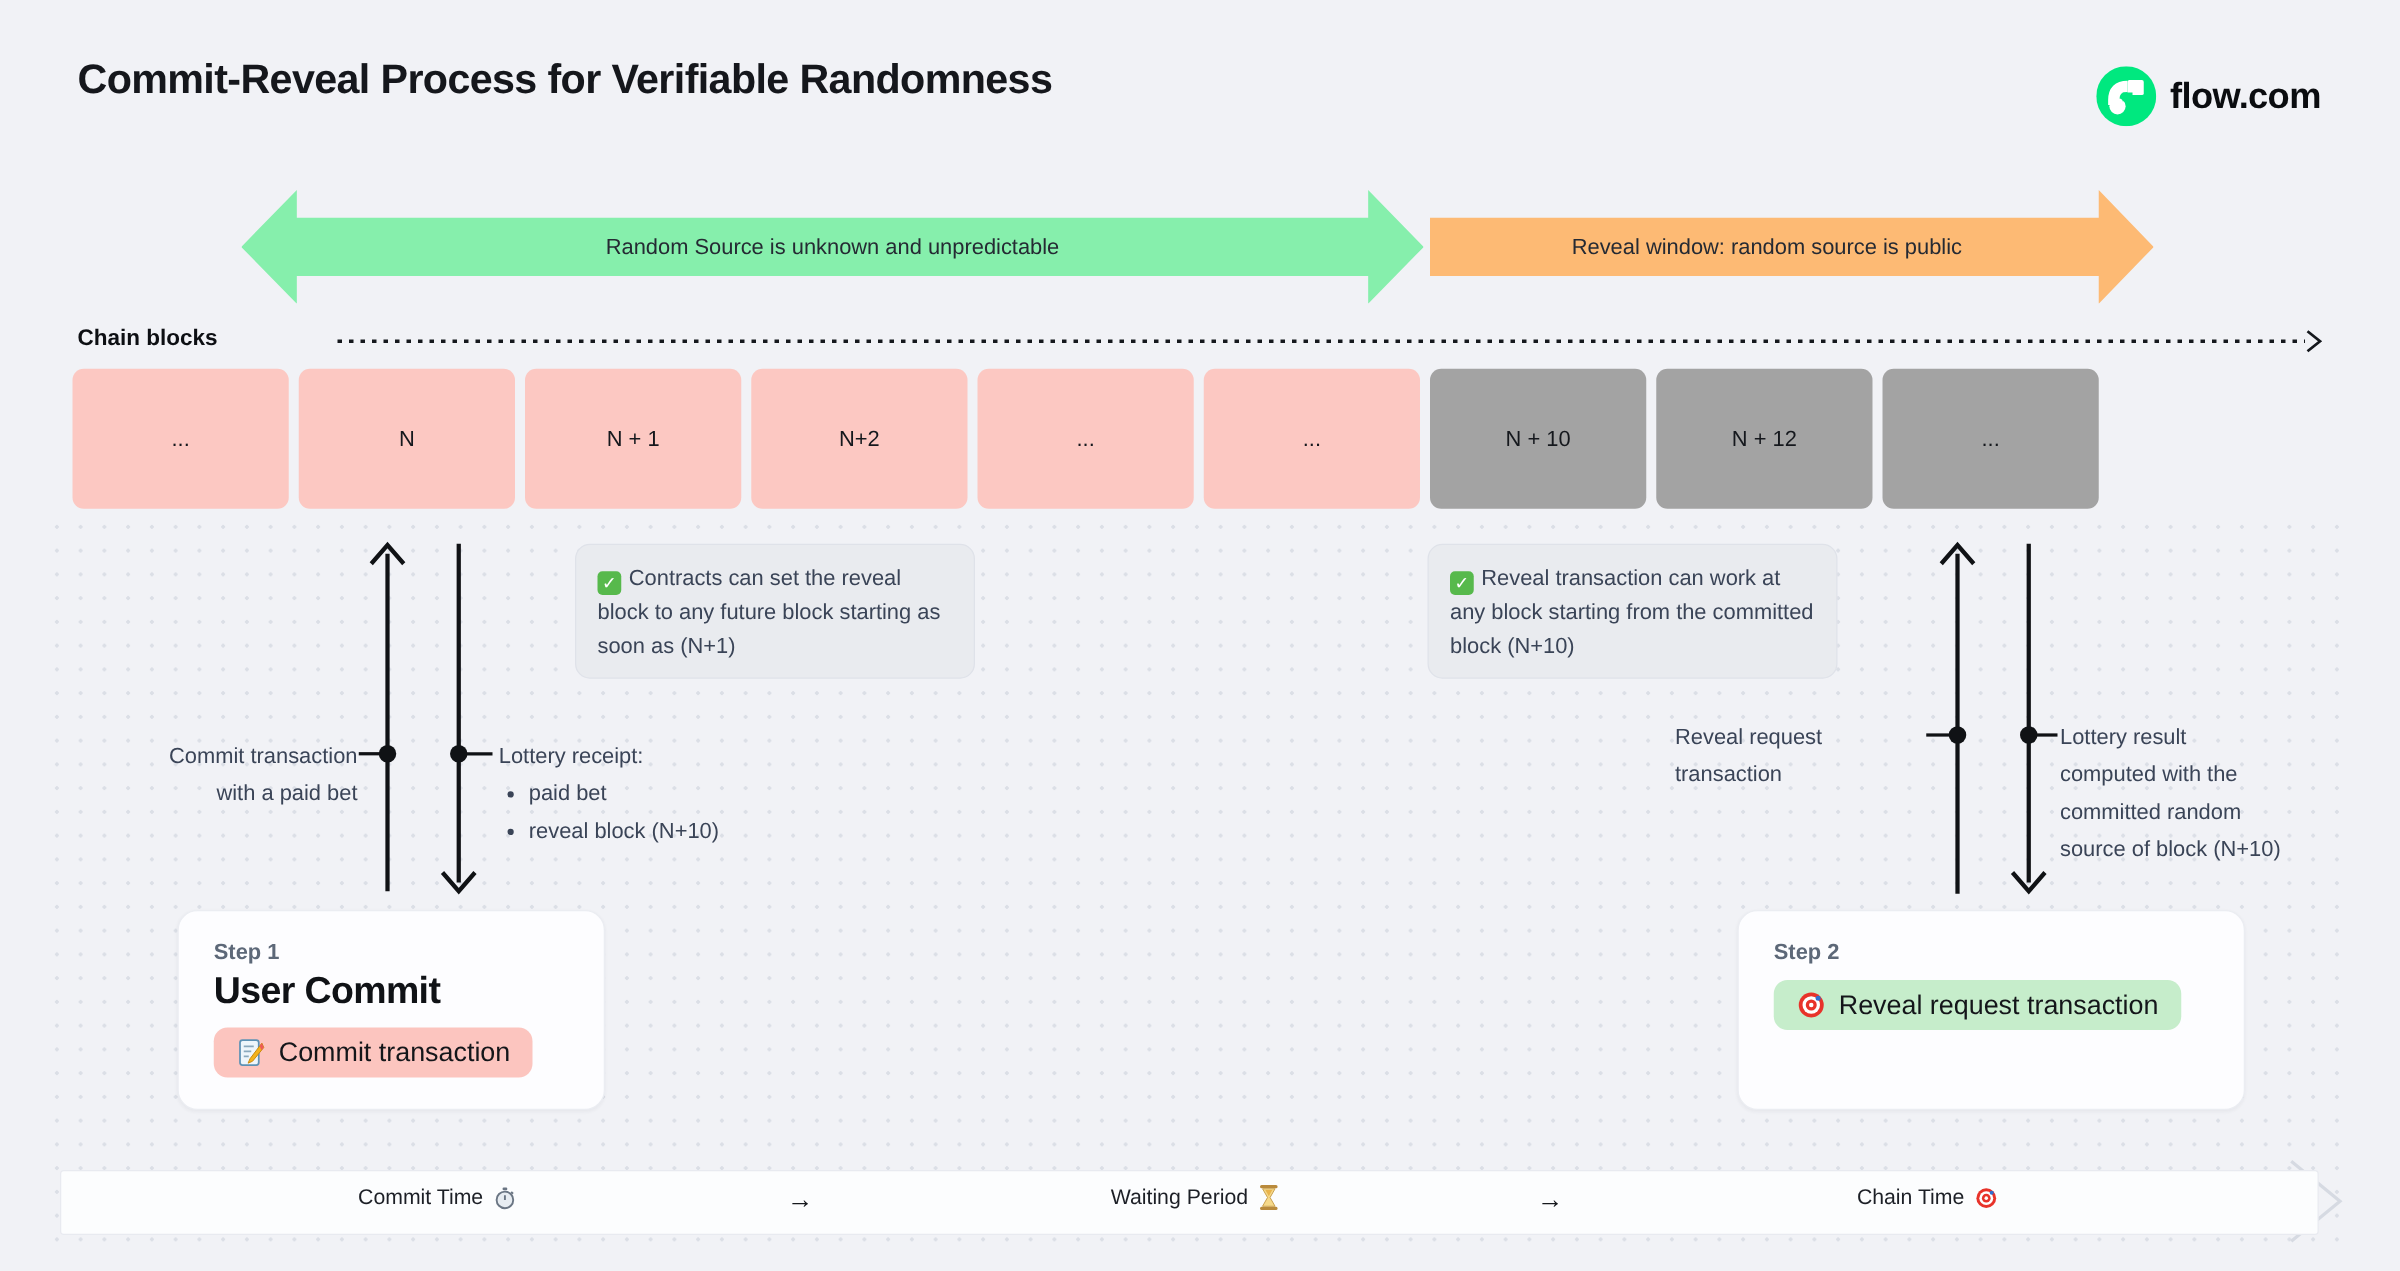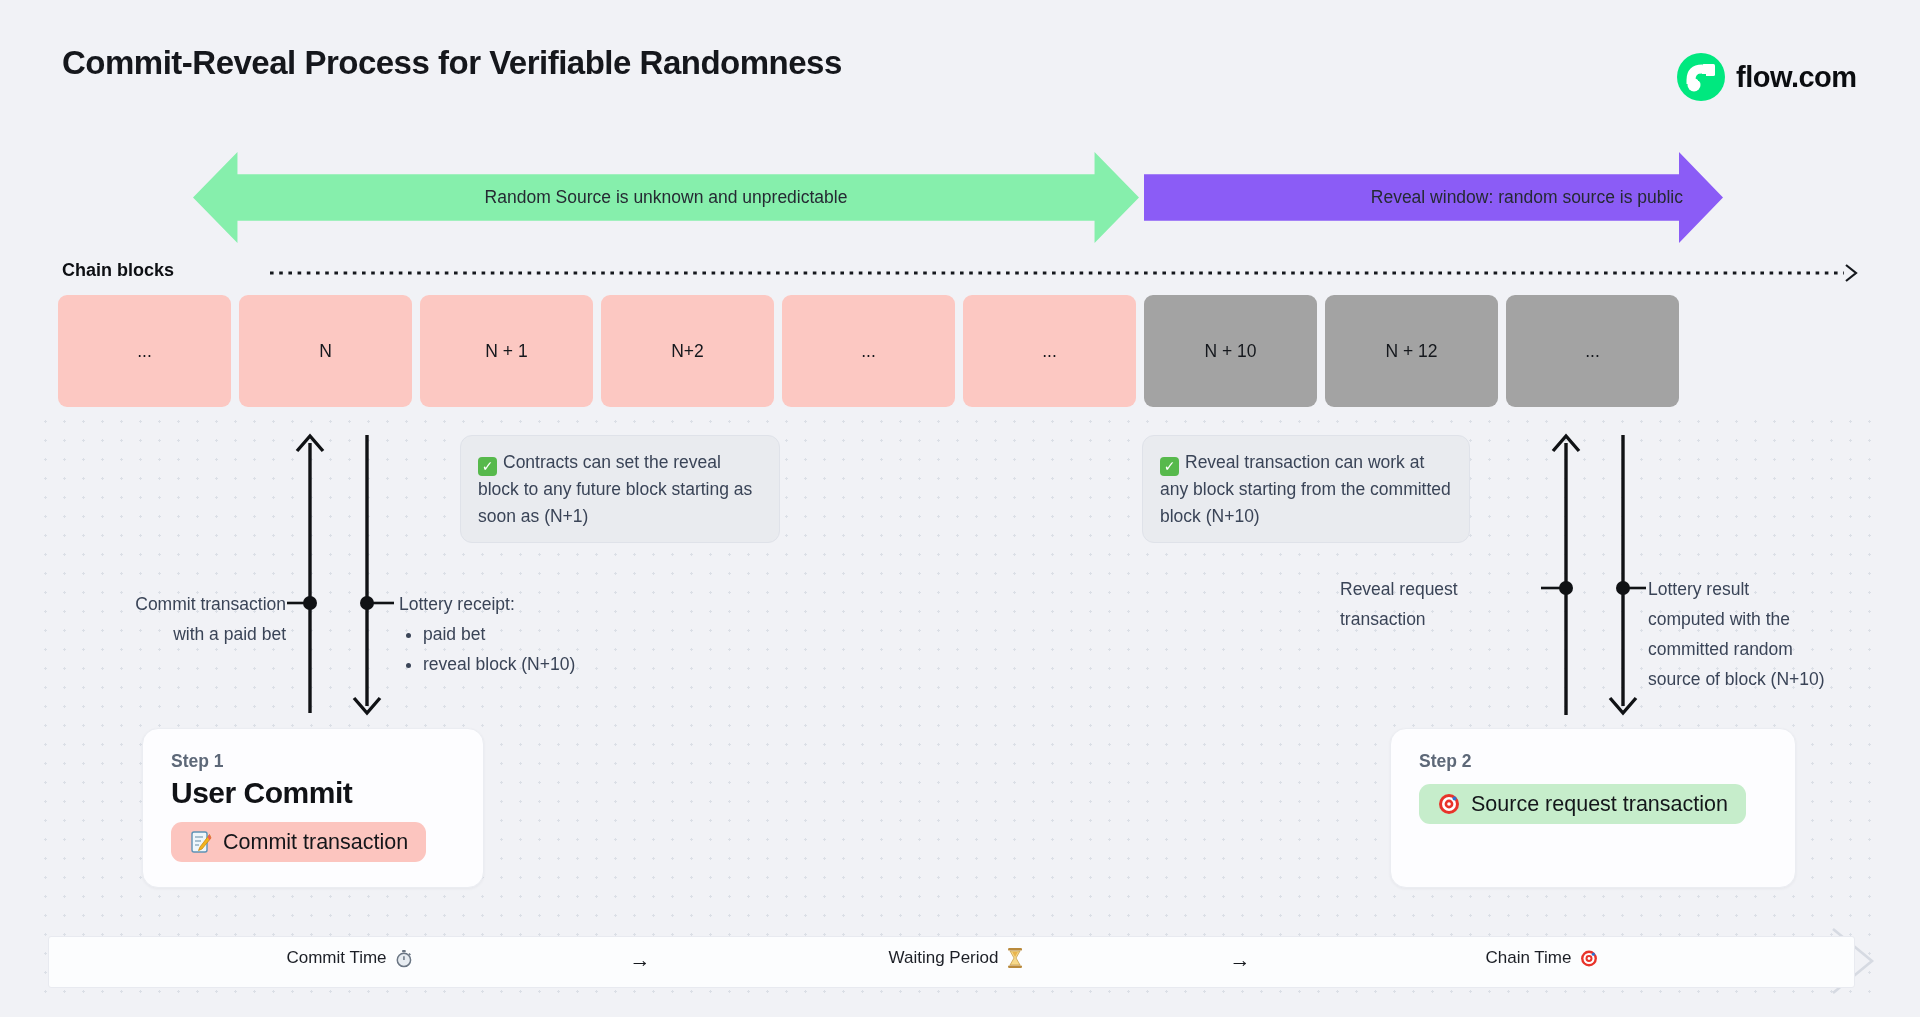--- a/index.html
+++ b/index.html
@@ -17,24 +17,24 @@
   .title{left:62px;top:44px;font-size:33px;font-weight:600;color:#15171c;letter-spacing:-.5px;}
   .logo{left:1677px;top:53px;display:flex;align-items:center;gap:11px;}
   .logo-text{font-size:29px;font-weight:700;color:#0b0d10;letter-spacing:-.5px;}
 
   
   .bigarrow{display:flex;align-items:center;justify-content:center;
     font-size:17.5px;color:#252a33;}
   .arrow-pink{left:193px;top:152px;width:946px;height:91px;background:#86efac;
     -webkit-clip-path:polygon(0% 50%,4.7% 0%,4.7% 24.5%,95.3% 24.5%,95.3% 0%,100% 50%,95.3% 100%,95.3% 75.5%,4.7% 75.5%,4.7% 100%);
     clip-path:polygon(0% 50%,4.7% 0%,4.7% 24.5%,95.3% 24.5%,95.3% 0%,100% 50%,95.3% 100%,95.3% 75.5%,4.7% 75.5%,4.7% 100%);}
-  .arrow-green{left:1144px;top:152px;width:579px;height:91px;background:#8b5cf6;
+  .arrow-green{left:1144px;top:152px;width:579px;height:91px;background:#fdba74;
     padding-right:40px;box-sizing:border-box;
     -webkit-clip-path:polygon(0% 24.5%,92.4% 24.5%,92.4% 0%,100% 50%,92.4% 100%,92.4% 75.5%,0% 75.5%);
-    clip-path:polygon(0% 24.5%,92.4% 24.5%,92.4% 0%,100% 50%,92.4% 100%,92.4% 75.5%,0% 75.5%);justify-content:flex-end;}
+    clip-path:polygon(0% 24.5%,92.4% 24.5%,92.4% 0%,100% 50%,92.4% 100%,92.4% 75.5%,0% 75.5%);}
 
   
   .chain-label{left:62px;top:260px;font-size:18px;font-weight:700;color:#0d0f13;}
   .chain-line{left:268px;top:263px;}
   .blocks{left:58px;top:295px;display:flex;gap:8px;}
   .block{width:173px;height:112px;border-radius:9px;display:flex;align-items:center;justify-content:center;
     font-size:17.5px;color:#15181d;}
   .block.pink{background:#fcc8c2;}
   .block.green{background:#a3a3a3;}
 
@@ -203,21 +203,21 @@
     <button class="pill greenp">
       <span>
         <svg width="24" height="24" viewBox="0 0 24 24">
           <circle cx="12" cy="12" r="10" fill="#e8332a"></circle>
           <circle cx="12" cy="12" r="7" fill="#ffffff"></circle>
           <circle cx="12" cy="12" r="4.4" fill="#e8332a"></circle>
           <circle cx="12" cy="12" r="1.8" fill="#ffffff"></circle>
           <circle cx="17.5" cy="6.5" r="2" fill="#2f6fd0"></circle>
         </svg>
       </span>
-      <span>Source request transaction</span>
+      <span>Reveal request transaction</span>
     </button>
   </div>
 
   <div class="z timebar"></div>
   <div class="timeitem" style="left:350px">
     <span>Commit Time</span>
     <span>
       <svg width="19" height="19" viewBox="0 0 20 20">
         <circle cx="10" cy="11.5" r="7" fill="#e7ecf1" stroke="#6b7684" stroke-width="1.6"></circle>
         <line x1="10" y1="11.5" x2="10" y2="7.5" stroke="#6b7684" stroke-width="1.6"></line>

